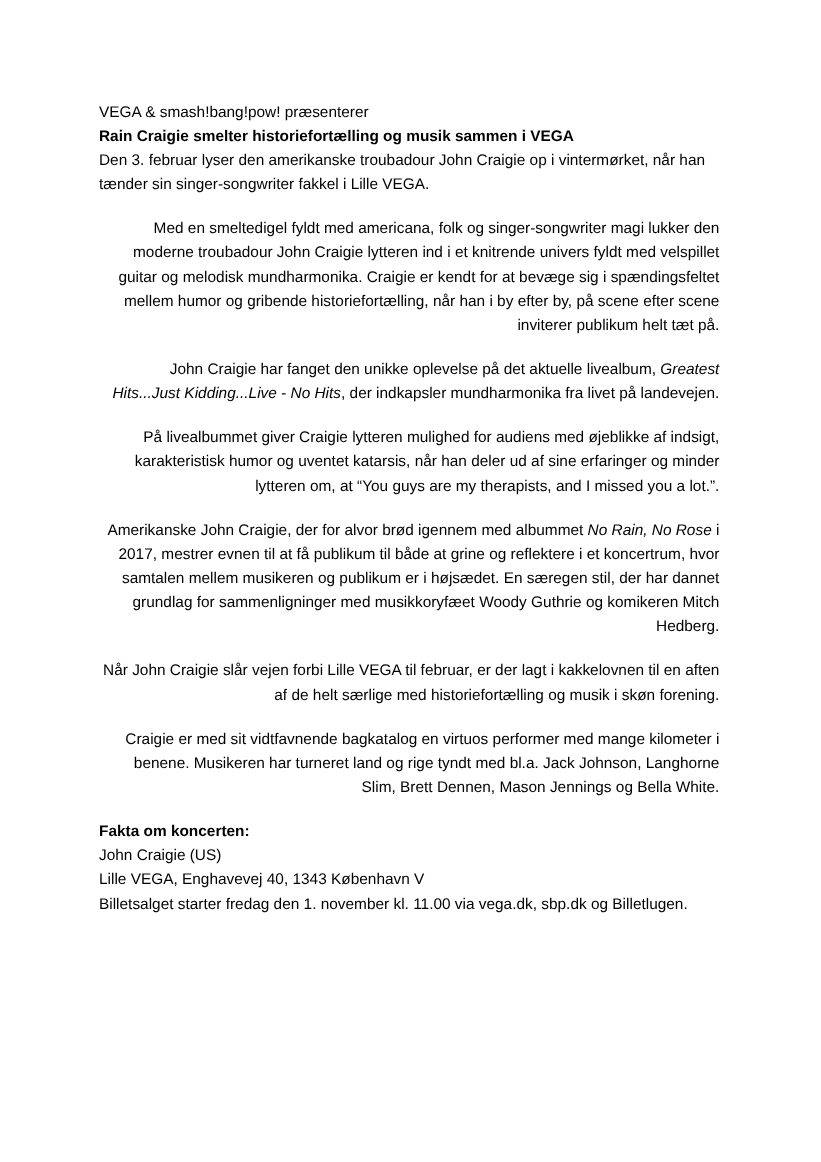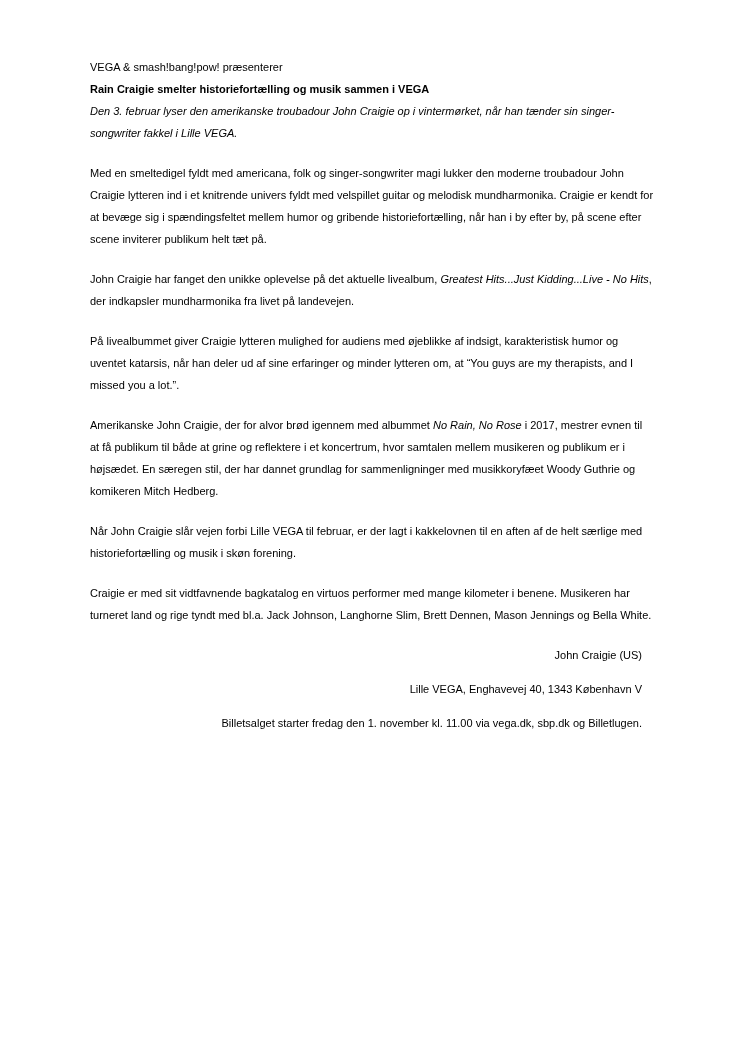--- a/index.html
+++ b/index.html
@@ -6,73 +6,73 @@
     margin: 0;
     padding: 0;
     background: #ffffff;
   }
   .page {
     position: relative;
     width: 746px;
     min-height: 1056px;
     box-sizing: border-box;
     background: #ffffff;
-    padding: 56px 92px 60px 90px;
+    padding: 90px 92px 60px 90px;
     font-family: "Liberation Sans", "DejaVu Sans", sans-serif;
-    font-size: 11px;
+    font-size: 14px;
     line-height: 22px;
     color: #000000;
     overflow: hidden;
   }
   .presenter {
     margin: 0;
   }
   .headline {
     margin: 0;
     font-weight: bold;
   }
   .lead {
     margin: 0 0 18px 0;
-    font-style: italic;
   }
   .para {
     margin: 0 0 18px 0;
+    text-align: right;
   }
   .para .italic {
     font-style: italic;
   }
   .facts {
     margin-top: 9px;
   }
   .facts-heading {
     margin: 0;
     font-weight: bold;
   }
   .fact-line {
-    margin: 12px;
-    text-align: right;
+    margin: 0;
   }
 </style>
 </head>
 <body>
 
 <div class="page">
   <p class="presenter">VEGA &amp; smash!bang!pow! præsenterer</p>
   <p class="headline">Rain Craigie smelter historiefortælling og musik sammen i VEGA</p>
   <p class="lead">Den 3. februar lyser den amerikanske troubadour John Craigie op i vintermørket, når han tænder sin singer-songwriter fakkel i Lille VEGA.</p>
 
   <div class="body-paragraphs">
       <p class="para"><span>Med en smeltedigel fyldt med americana, folk og singer-songwriter magi lukker den moderne troubadour John Craigie lytteren ind i et knitrende univers fyldt med velspillet guitar og melodisk mundharmonika. Craigie er kendt for at bevæge sig i spændingsfeltet mellem humor og gribende historiefortælling, når han i by efter by, på scene efter scene inviterer publikum helt tæt på.</span></p>
       <p class="para"><span>John Craigie har fanget den unikke oplevelse på det aktuelle livealbum, </span><span class="italic">Greatest Hits...Just Kidding...Live - No Hits</span><span>, der indkapsler mundharmonika fra livet på landevejen.</span></p>
       <p class="para"><span>På livealbummet giver Craigie lytteren mulighed for audiens med øjeblikke af indsigt, karakteristisk humor og uventet katarsis, når han deler ud af sine erfaringer og minder lytteren om, at “You guys are my therapists, and I missed you a lot.”.</span></p>
       <p class="para"><span>Amerikanske John Craigie, der for alvor brød igennem med albummet </span><span class="italic">No Rain, No Rose</span><span> i 2017, mestrer evnen til at få publikum til både at grine og reflektere i et koncertrum, hvor samtalen mellem musikeren og publikum er i højsædet. En særegen stil, der har dannet grundlag for sammenligninger med musikkoryfæet Woody Guthrie og komikeren Mitch Hedberg.</span></p>
       <p class="para"><span>Når John Craigie slår vejen forbi Lille VEGA til februar, er der lagt i kakkelovnen til en aften af de helt særlige med historiefortælling og musik i skøn forening.</span></p>
       <p class="para"><span>Craigie er med sit vidtfavnende bagkatalog en virtuos performer med mange kilometer i benene. Musikeren har turneret land og rige tyndt med bl.a. Jack Johnson, Langhorne Slim, Brett Dennen, Mason Jennings og Bella White.</span></p>
     </div>
 
   <div class="facts">
+    <p class="facts-heading">Fakta om koncerten:</p>
     <div>
         <div class="fact-line">John Craigie (US)</div>
         <div class="fact-line">Lille VEGA, Enghavevej 40, 1343 København V</div>
         <div class="fact-line">Billetsalget starter fredag den 1. november kl. 11.00 via vega.dk, sbp.dk og Billetlugen.</div>
       </div>
   </div>
 </div>
 
 </body></html>

